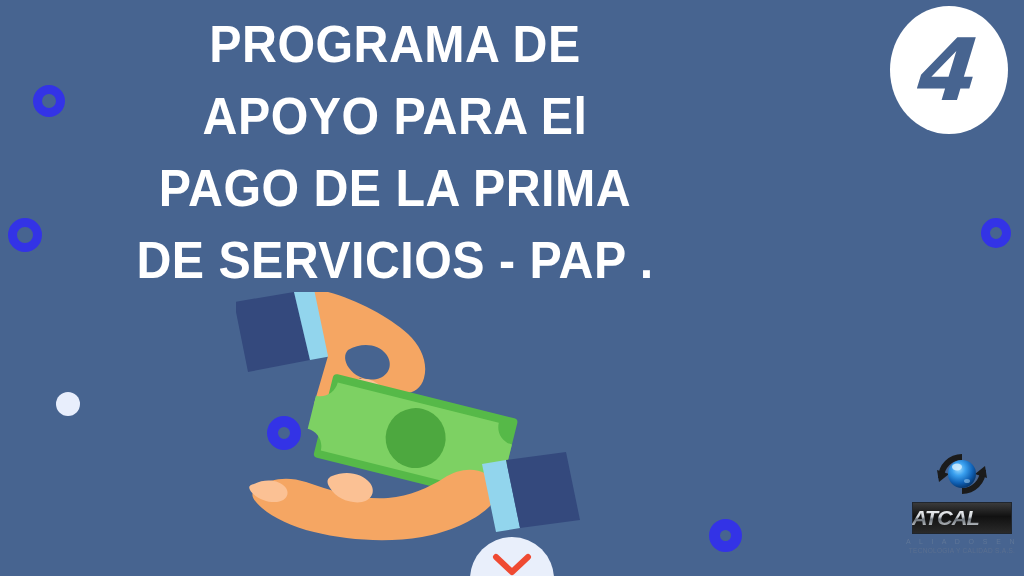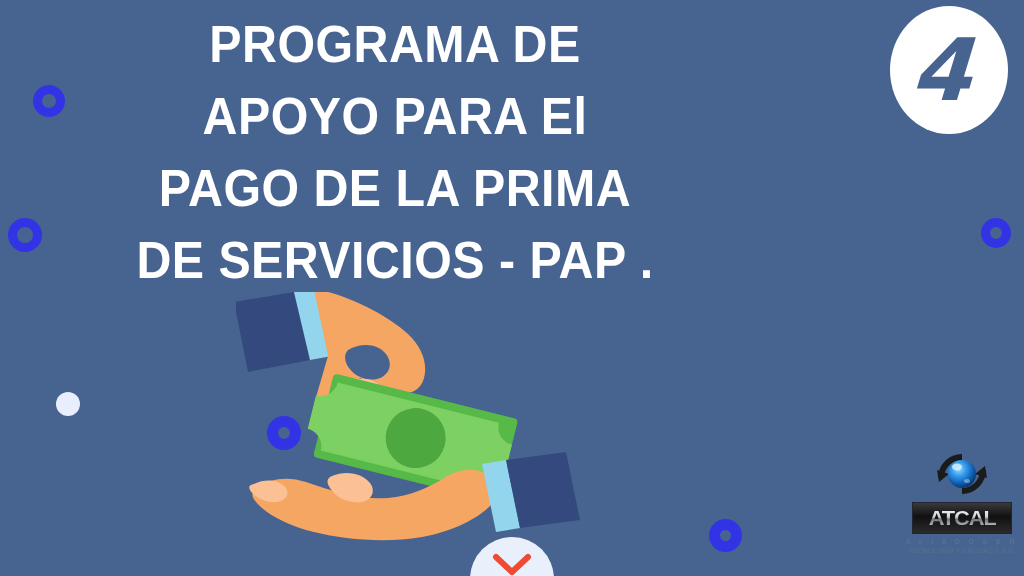--- a/index.html
+++ b/index.html
@@ -88,21 +88,21 @@
     position:absolute;right:6px;bottom:4px;
     width:112px;height:124px;
     z-index:7;
     display:flex;flex-direction:column;align-items:center;
   }
   #atcal-mark{width:62px;height:52px;margin-bottom:2px;}
   #atcal-word{
     width:98px;height:30px;
     background:linear-gradient(180deg,#3a3a3a 0%,#111 45%,#2a2a2a 100%);
     border:1px solid #20262e;
-    display:flex;align-items:center;justify-content:center;
+    display:flex;align-items:center;justify-content:flex-start;font-style:italic;
   }
   #atcal-word-text{
     font-family:"Liberation Sans", sans-serif;
     font-weight:700;font-size:21px;letter-spacing:-1px;
     background:linear-gradient(180deg,#ffffff 0%,#cfd3d8 45%,#6d737a 55%,#e8ebee 100%);
     -webkit-background-clip:text;background-clip:text;
     color:transparent;
     transform:scaleX(1.04);
   }
   #atcal-tag1{

